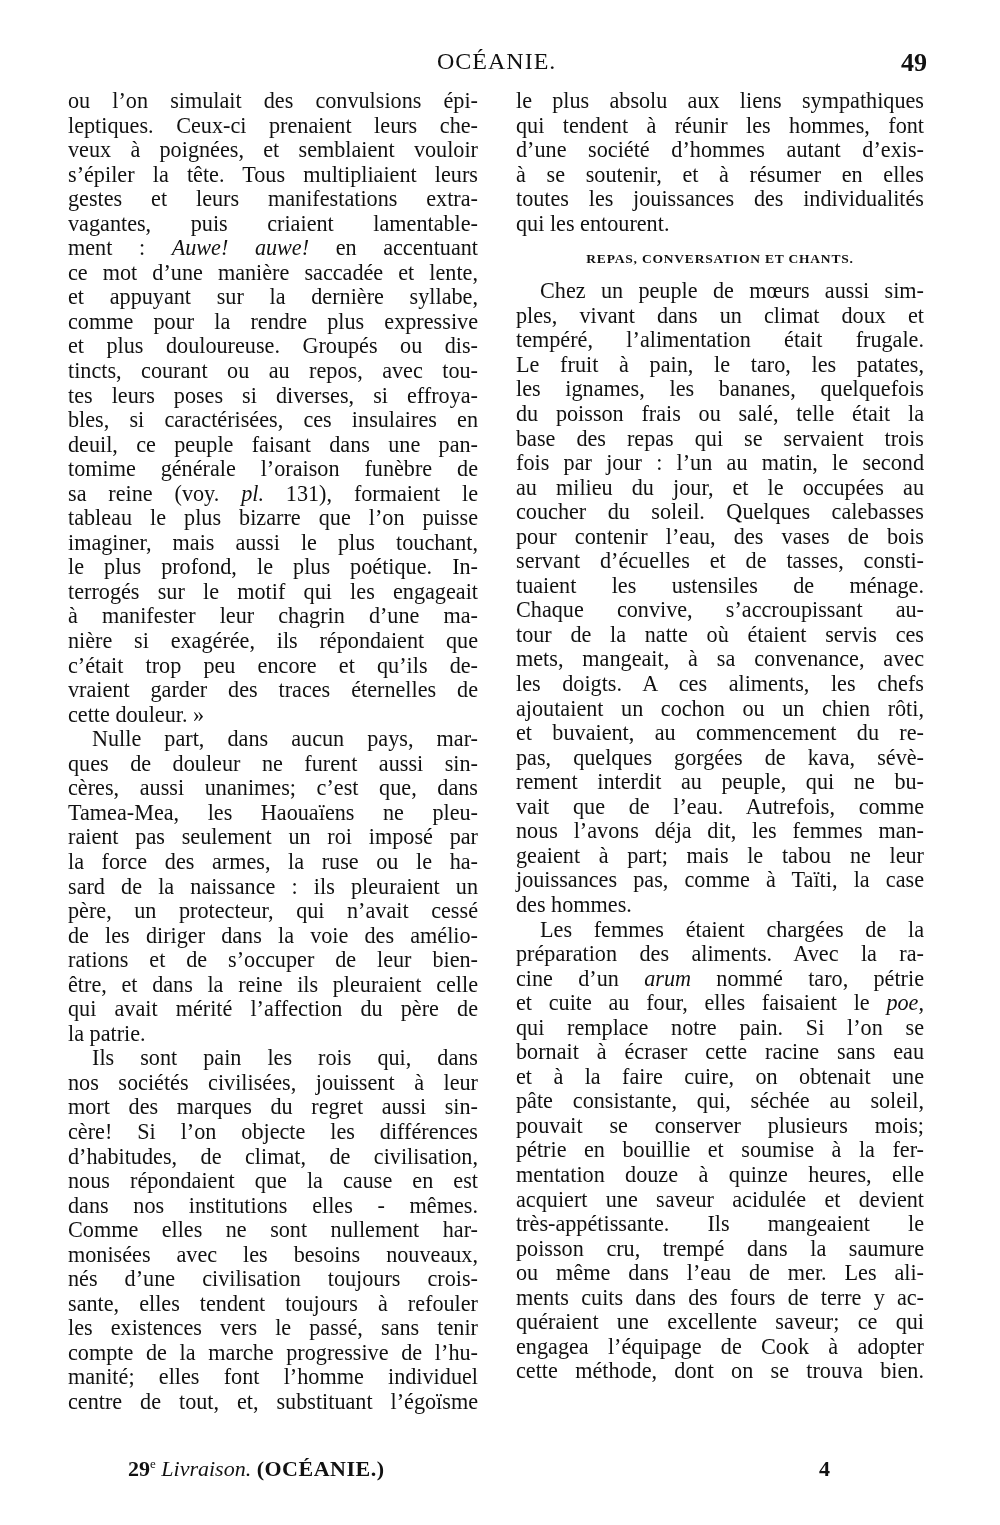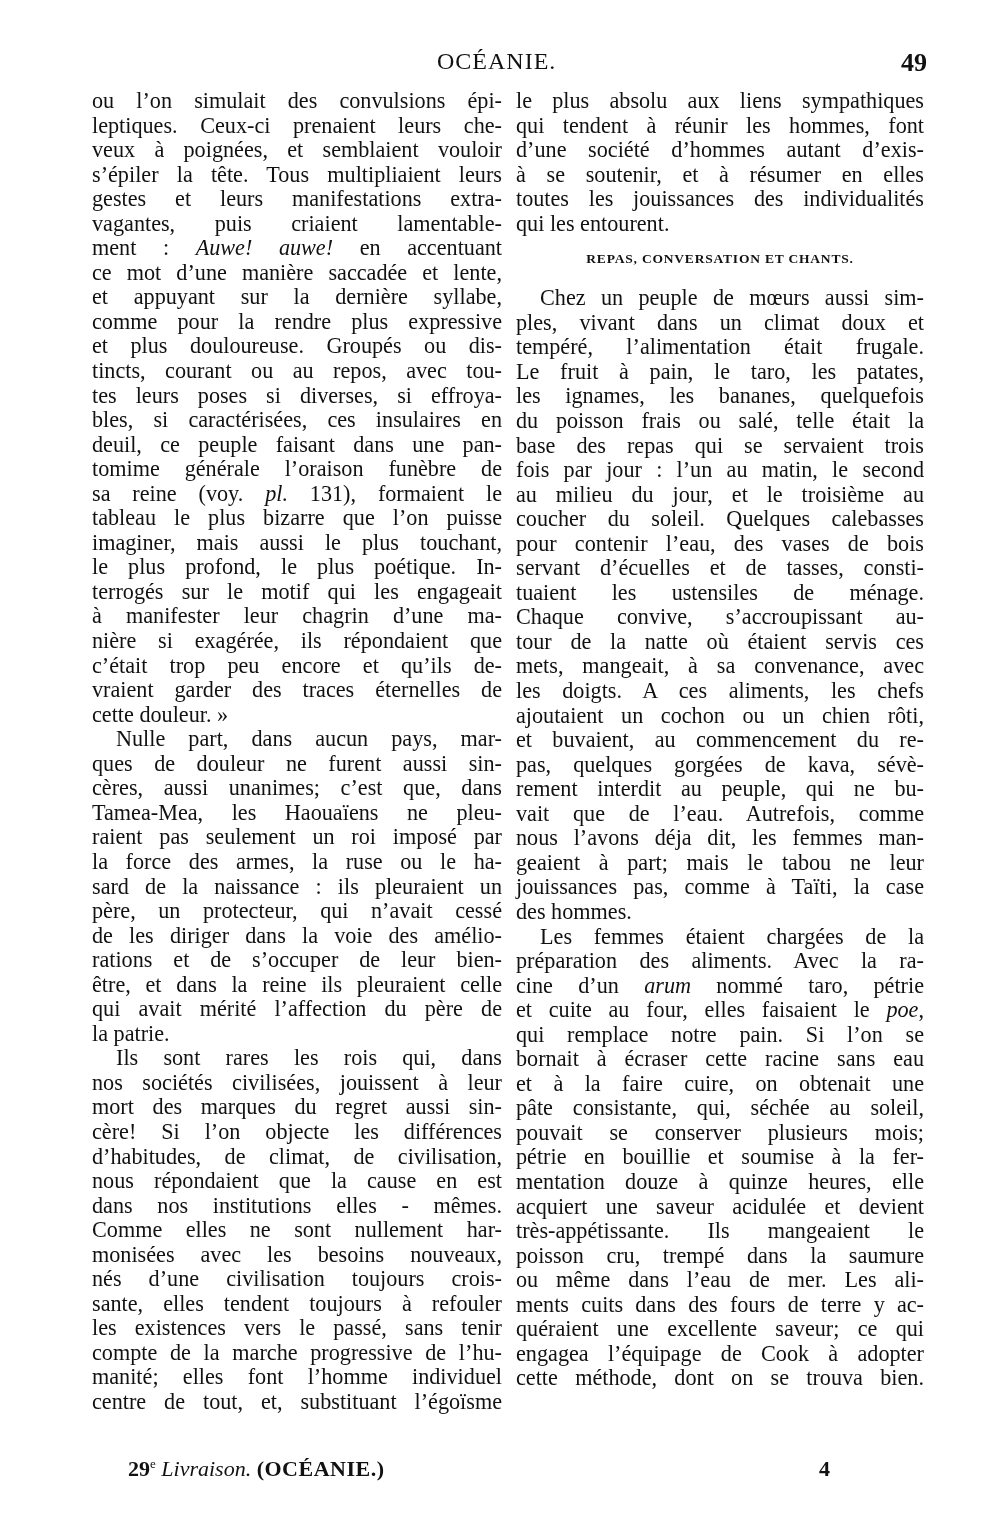--- a/index.html
+++ b/index.html
@@ -5,27 +5,27 @@
   html, body { margin: 0; padding: 0; background: #ffffff; }
   body { width: 1000px; height: 1525px; position: relative; overflow: hidden;
          font-family: "DejaVu Serif", "Liberation Serif", serif; color: #111; }
   .header { position: absolute; top: 48px; left: 0; width: 792px; height: 40px; }
   .running-title { position: absolute; left: 437px; top: 0; font-size: 24px; letter-spacing: 1px;
                    font-family: "Liberation Serif", serif; }
   .page-number { position: absolute; left: 895px; top: 0; font-size: 26px; font-weight: bold;
                  font-family: "Liberation Serif", serif; margin-left: 6px; }
   .col { position: absolute; top: 89px; width: 410px; font-family: "Liberation Serif", serif;
          font-size: 22.2px; line-height: 24.55px; }
-  .col-left { left: 92px; }
+  .col-left { left: 68px; }
   .col-right { left: 516px; width: 408px; }
   .line { display: block; white-space: nowrap; text-align: justify; text-align-last: justify; height: 24.55px; }
   .line.last { text-align-last: left; }
   .line.indent { padding-left: 24px; }
   .section-heading { display: block; text-align: center; font-size: 13.5px; font-weight: bold;
-                     letter-spacing: 0.8px; margin: 12px 0 16px 0; height: 22px; line-height: 22px; }
+                     letter-spacing: 0.8px; margin: 12px 0 9px 0; height: 22px; line-height: 22px; }
   i { font-style: italic; }
   .footer-sig { position: absolute; top: 1456px; left: 128px; font-family: "Liberation Serif", serif; font-size: 22px; }
   .footer-sig .num { font-weight: bold; }
   .footer-sig .sc { font-weight: bold; letter-spacing: 0.5px; }
   .sheet-number { position: absolute; top: 1456px; left: 819px; font-family: "Liberation Serif", serif; font-size: 22px; font-weight: bold; }
 </style>
 </head>
 <body>
 
 <div class="header">
@@ -66,21 +66,21 @@
   <span class="line">Tamea-Mea, les Haouaïens ne pleu-</span>
   <span class="line">raient pas seulement un roi imposé par</span>
   <span class="line">la force des armes, la ruse ou le ha-</span>
   <span class="line">sard de la naissance : ils pleuraient un</span>
   <span class="line">père, un protecteur, qui n’avait cessé</span>
   <span class="line">de les diriger dans la voie des amélio-</span>
   <span class="line">rations et de s’occuper de leur bien-</span>
   <span class="line">être, et dans la reine ils pleuraient celle</span>
   <span class="line">qui avait mérité l’affection du père de</span>
   <span class="line last">la patrie.</span>
-  <span class="line indent">Ils sont rares les rois qui, dans</span>
+  <span class="line indent">Ils sont pain les rois qui, dans</span>
   <span class="line">nos sociétés civilisées, jouissent à leur</span>
   <span class="line">mort des marques du regret aussi sin-</span>
   <span class="line">cère! Si l’on objecte les différences</span>
   <span class="line">d’habitudes, de climat, de civilisation,</span>
   <span class="line">nous répondaient que la cause en est</span>
   <span class="line">dans nos institutions elles - mêmes.</span>
   <span class="line">Comme elles ne sont nullement har-</span>
   <span class="line">monisées avec les besoins nouveaux,</span>
   <span class="line">nés d’une civilisation toujours crois-</span>
   <span class="line">sante, elles tendent toujours à refouler</span>
@@ -101,21 +101,21 @@
   <span class="section-heading">REPAS, CONVERSATION ET CHANTS.</span>
 
   <span class="line indent">Chez un peuple de mœurs aussi sim-</span>
   <span class="line">ples, vivant dans un climat doux et</span>
   <span class="line">tempéré, l’alimentation était frugale.</span>
   <span class="line">Le fruit à pain, le taro, les patates,</span>
   <span class="line">les ignames, les bananes, quelquefois</span>
   <span class="line">du poisson frais ou salé, telle était la</span>
   <span class="line">base des repas qui se servaient trois</span>
   <span class="line">fois par jour : l’un au matin, le second</span>
-  <span class="line">au milieu du jour, et le troisième au</span>
+  <span class="line">au milieu du jour, et le occupées au</span>
   <span class="line">coucher du soleil. Quelques calebasses</span>
   <span class="line">pour contenir l’eau, des vases de bois</span>
   <span class="line">servant d’écuelles et de tasses, consti-</span>
   <span class="line">tuaient les ustensiles de ménage.</span>
   <span class="line">Chaque convive, s’accroupissant au-</span>
   <span class="line">tour de la natte où étaient servis ces</span>
   <span class="line">mets, mangeait, à sa convenance, avec</span>
   <span class="line">les doigts. A ces aliments, les chefs</span>
   <span class="line">ajoutaient un cochon ou un chien rôti,</span>
   <span class="line">et buvaient, au commencement du re-</span>

